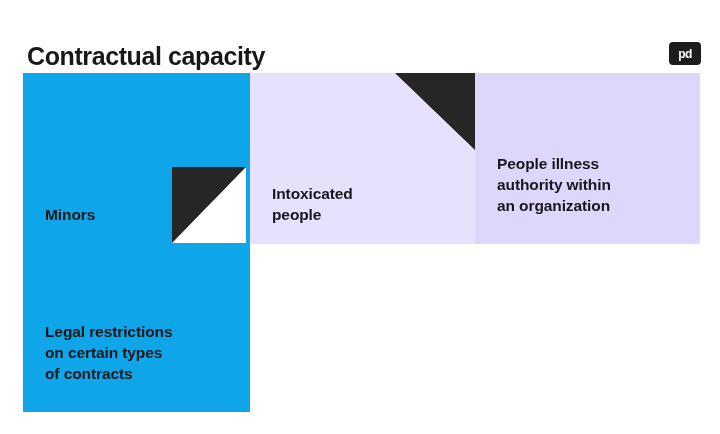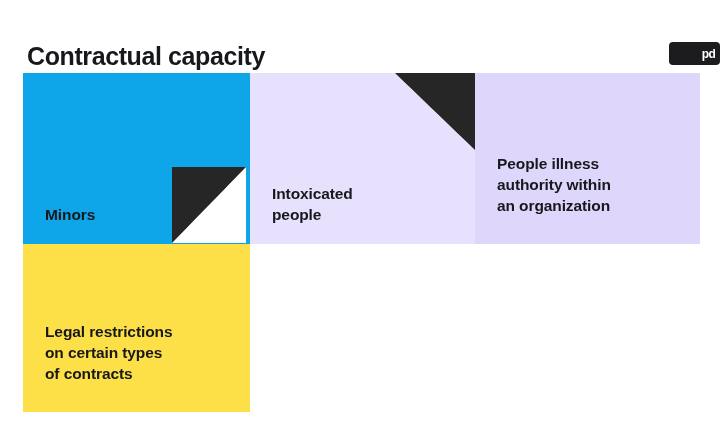--- a/index.html
+++ b/index.html
@@ -41,28 +41,27 @@
     letter-spacing: -0.4px;
     color: #17181c;
     line-height: 32px;
     white-space: nowrap;
   }
 
   .brand-logo {
     position: absolute;
     left: 669px;
     top: 22px;
-    width: 23px;
+    width: 32px;
     height: 23px;
     background: #1c1c1e;
     border-radius: 4px;
     display: flex;
     align-items: center;
     justify-content: center;
-    padding-left: 28px;
   }
   .brand-logo-text {
     color: #ffffff;
     font-size: 12px;
     font-weight: bold;
     line-height: 12px;
     letter-spacing: -0.6px;
     transform: translateY(-0.5px);
   }
 
@@ -164,21 +163,21 @@
       <div class="cell-label" style="white-space: pre-line;">Intoxicated
 people</div>
     </div>
 
     <div class="cell row-bottom" style="background: rgb(222, 215, 251);">
       <div class="cell-label" style="white-space: pre-line;">People illness
 authority within
 an organization</div>
     </div>
 
-    <div class="cell row-bottom" style="background: #fde047;">
+    <div class="cell row-bottom" style="background: #0ea5e9;">
       <div class="cell-label" style="white-space: pre-line;">Legal restrictions
 on certain types
 of contracts</div>
     </div>
 
 
   </div>
 </div>
 
 </body></html>

